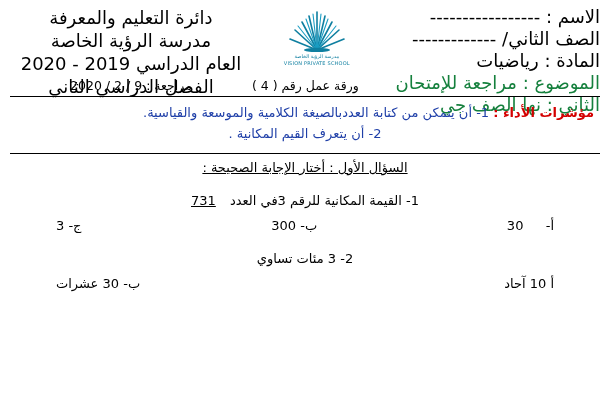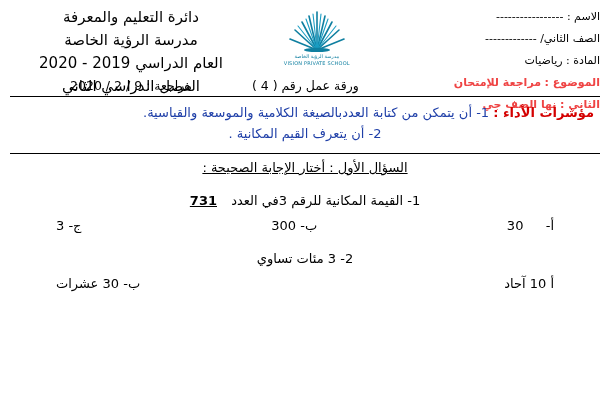--- a/index.html
+++ b/index.html
@@ -43,37 +43,36 @@
     align-items: flex-start;
     justify-content: center;
     padding-top: 4px;
   }
   .hdr-left {
     width: 41%;
     text-align: center;
     padding-top: 2px;
   }
   .hdr-line {
-    font-size: 11px;
+    font-size: 18px;
     line-height: 22px;
     white-space: nowrap;
   }
   .hdr-line .lbl {
     display: inline-block;
   }
   .dots {
     letter-spacing: 0px;
   }
   .hdr-left .hdr-line {
     line-height: 23px;
-    font-size: 15px;
+    font-size: 18px;
   }
   .red {
-    color: #ef4444;
-    font-weight: bold;
+    color: #15803d;
   }
 
   
   .logo {
     width: 96px;
     height: 62px;
     position: relative;
     display: flex;
     flex-direction: column;
     align-items: center;
@@ -243,21 +242,21 @@
   <hr class="rule">
 
   <div class="qsection">
 
     <div class="q-title">السؤال الأول : أختار الإجابة الصحيحة :</div>
 
     <div class="spacer-6"></div>
 
     <div class="q-item">
       <span>1- القيمة المكانية للرقم 3</span><span>في العدد</span>
-      <span class="u" style="margin-right:10px;font-weight:bold;">731</span>
+      <span class="u" style="margin-right:10px;">731</span>
     </div>
 
     <div class="choices">
       <div class="ch">
         <span>أ-</span>
         <span style="display:inline-block;width:14px;"></span>
         <span>30</span>
       </div>
       <div class="ch">
         <span>ب-</span>

